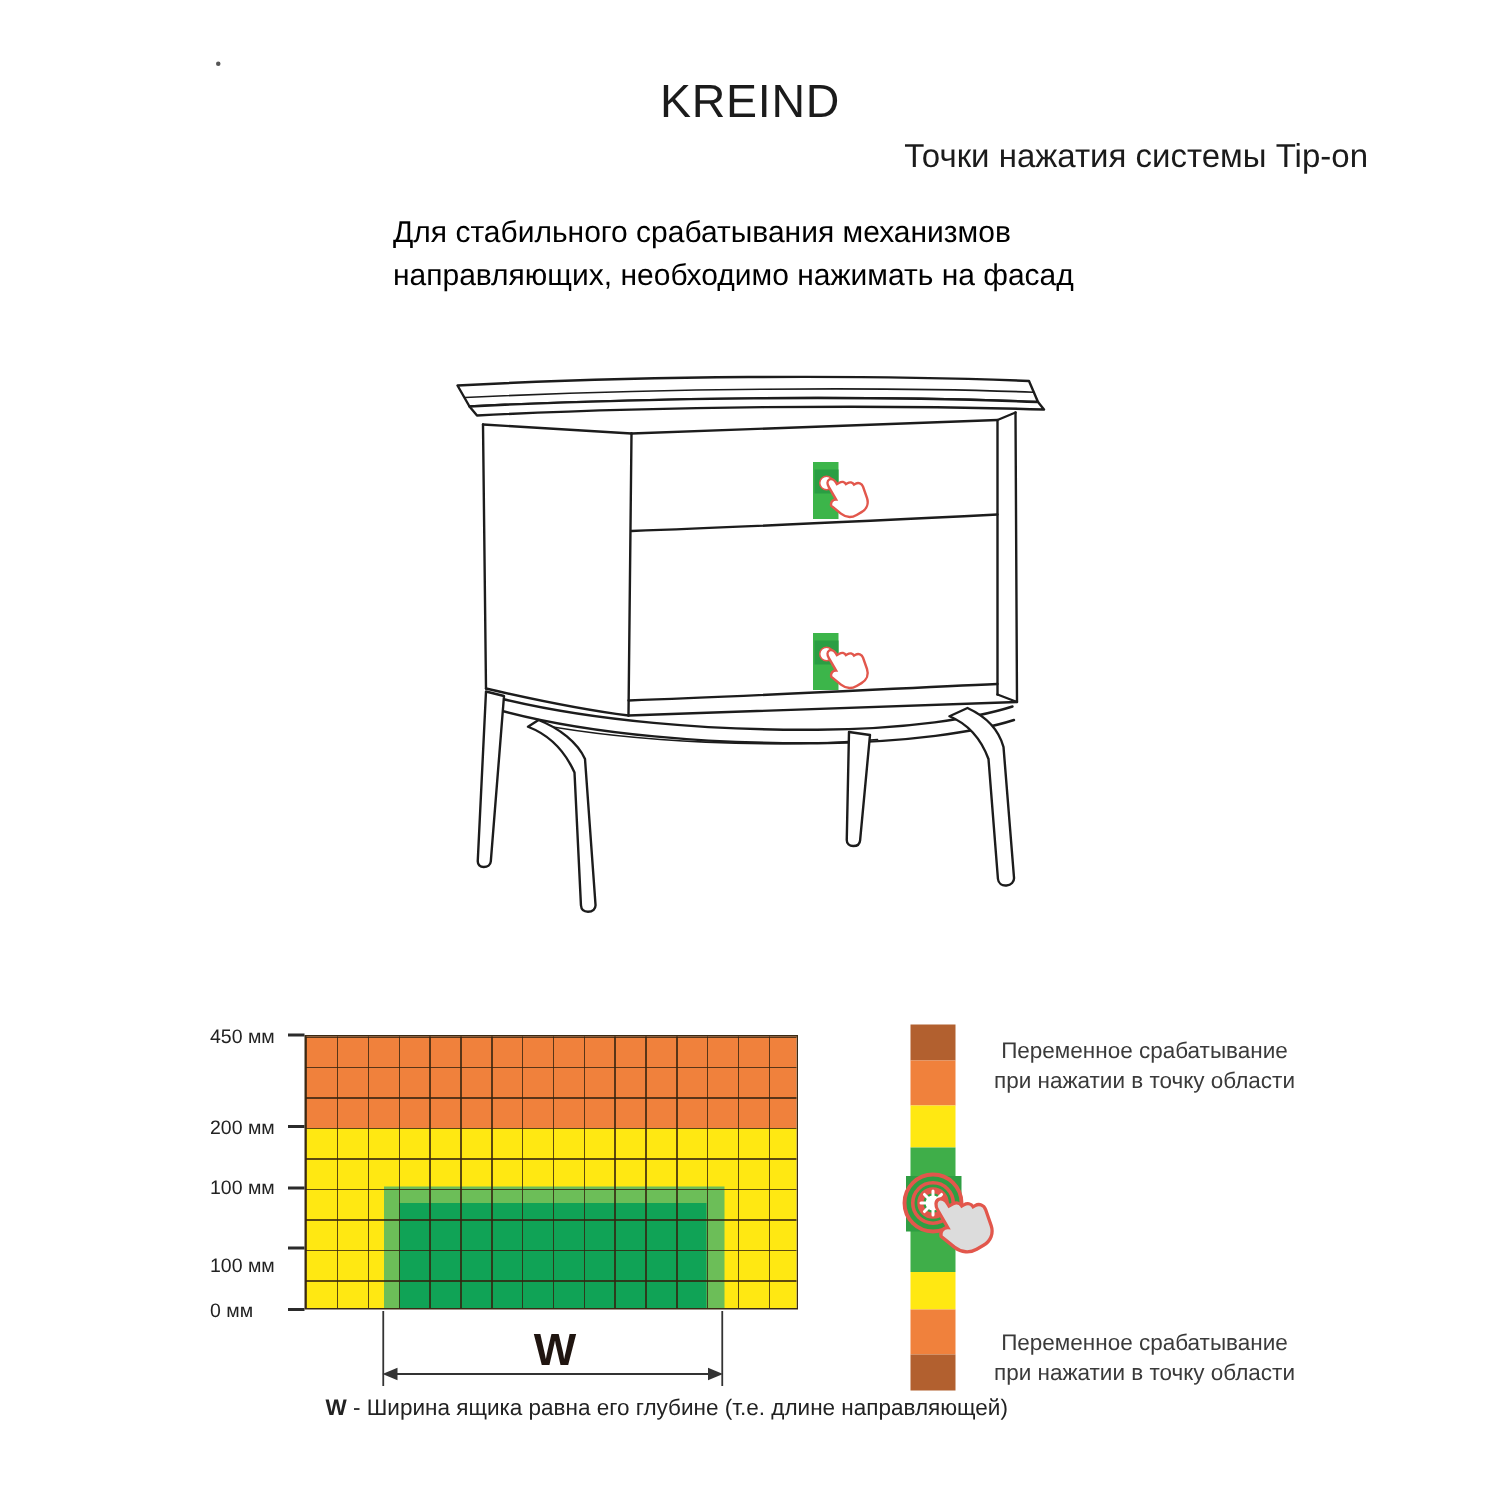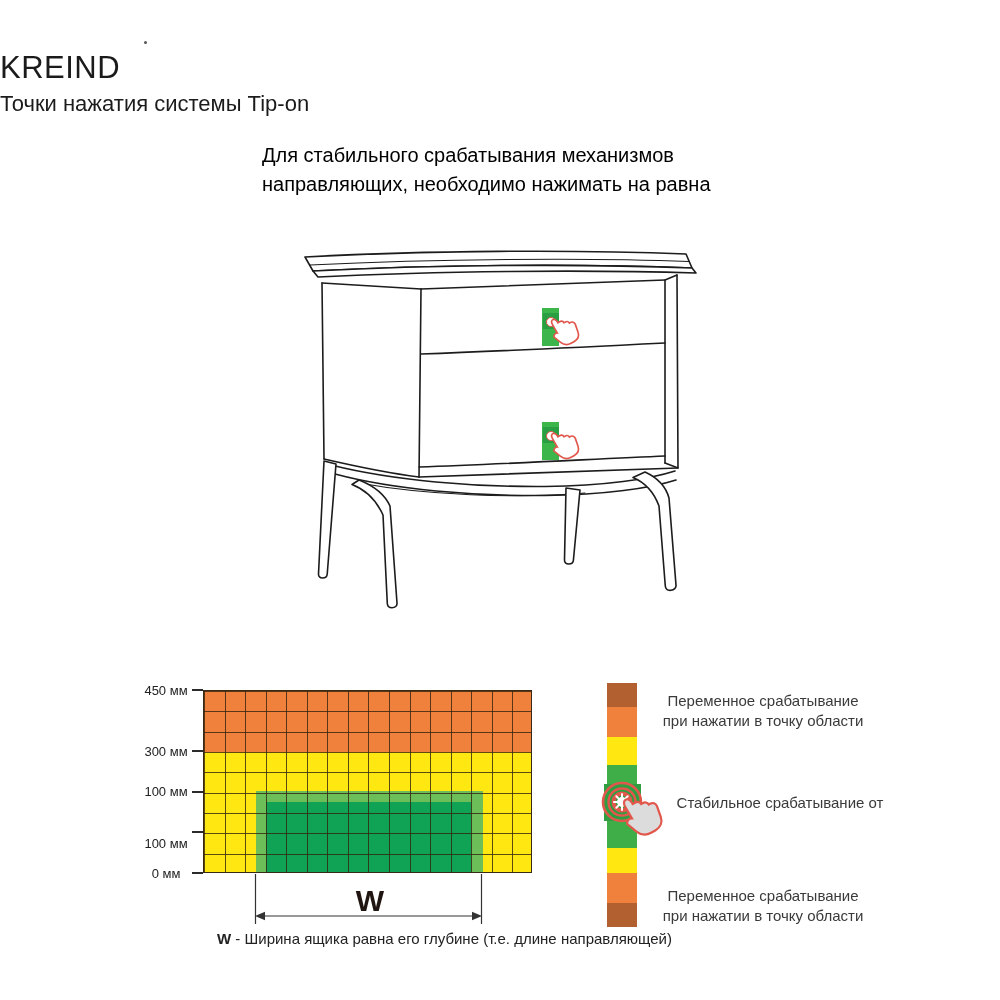--- a/index.html
+++ b/index.html
@@ -1,26 +1,26 @@
 <!DOCTYPE html>
 <html><head>
 <meta charset="utf-8">
 <style>
   html,body{margin:0;padding:0;background:#fff;}
   body{width:1000px;height:1000px;position:relative;font-family:"Liberation Sans",sans-serif;color:#1c1c1c;overflow:hidden;}
   .abs{position:absolute;}
 
   
-  .brand-title{left:0;top:50px;width:1000px;text-align:left;font-size:31px;letter-spacing:.5px;color:#1b1b1b;}
-  .subtitle{left:0;top:91px;width:912px;text-align:left;font-size:22px;color:#1b1b1b;}
+  .brand-title{left:0;top:50px;width:1000px;text-align:center;font-size:31px;letter-spacing:.5px;color:#1b1b1b;}
+  .subtitle{left:0;top:91px;width:912px;text-align:right;font-size:22px;color:#1b1b1b;}
   .intro{left:262px;top:141px;font-size:20px;line-height:29px;white-space:nowrap;color:#000000;}
   .stray-dot{left:144px;top:41px;width:3px;height:3px;background:#555;border-radius:50%;}
 
   
-  .ylabel{width:52px;text-align:center;font-size:13px;color:#222;}
+  .ylabel{width:52px;text-align:left;font-size:13px;color:#222;}
   .ytick{width:11px;height:2px;background:#2b2b2b;left:192px;}
   .grid{left:203px;top:690px;width:329px;height:183px;border:1px solid #3a2a14;box-sizing:border-box;}
   .zone{position:absolute;}
   .zone-orange{left:0;top:0;width:327px;height:61px;background:#f0813c;}
   .zone-yellow{left:0;top:61px;width:327px;height:120px;background:#ffe812;}
   .zone-lgreen{left:52px;top:100px;width:227px;height:81px;background:#6cbe58;}
   .zone-dgreen{left:62px;top:111px;width:205px;height:70px;background:#10a356;}
   .gridlines{position:absolute;left:0;top:0;width:327px;height:181px;
     background-image:
       repeating-linear-gradient(to right, rgba(52,34,14,.8) 0 1px, transparent 1px 20.5625px),
@@ -49,21 +49,21 @@
     </g>
   </defs>
 </svg>
 
 <div class="abs stray-dot"></div>
 
 <div class="abs brand-title">KREIND</div>
 <div class="abs subtitle">Точки нажатия системы Tip-on</div>
 <div class="abs intro">
   <div>Для стабильного срабатывания механизмов</div>
-  <div>направляющих, необходимо нажимать на равна</div>
+  <div>направляющих, необходимо нажимать на фасад</div>
 </div>
 
 <svg class="abs" style="left:255px;top:243px;" width="460" height="392" viewBox="0 0 460 392">
   <g fill="none" stroke="#1c1c1c" stroke-width="1.6" stroke-linecap="round" stroke-linejoin="round">
 
     <g>
       <path d="M50,14 C170,7.5 320,6.5 431,11 L437,25 C320,20.5 175,22 58,28 Z" fill="#fff"></path>
       <path d="M55,22 C180,16 330,14.5 434,18.5" stroke-width="1.1"></path>
       <path d="M58,28 C175,22 320,20.5 437,25 L441,30 C330,26.5 180,28 63,34 Z" fill="#fff"></path>
     </g>
@@ -104,21 +104,21 @@
   </g>
   <g>
     <rect x="287" y="179" width="17" height="38" fill="#3cb54a"></rect>
     <rect x="288" y="184" width="16" height="16" fill="#2a9e43"></rect>
     <circle cx="296" cy="193" r="4.5" fill="#fff" stroke="#e2574c" stroke-width="1"></circle>
     <use href="#tap-hand" transform="translate(296,193) rotate(-30) scale(0.75)" fill="#fff" stroke="#e2574c" stroke-width="2.2"></use>
   </g>
 </svg>
 
 <div class="abs ylabel" style="left:140px;top:683px;">450 мм</div>
-<div class="abs ylabel" style="left:140px;top:744px;">300 мм</div>
+<div class="abs ylabel" style="left:140px;top:744px;">200 мм</div>
 <div class="abs ylabel" style="left:140px;top:784px;">100 мм</div>
 <div class="abs ylabel" style="left:140px;top:836px;">100 мм</div>
 <div class="abs ylabel" style="left:140px;top:866px;">0 мм</div>
 <div class="abs ytick" style="top:689px;"></div>
 <div class="abs ytick" style="top:750px;"></div>
 <div class="abs ytick" style="top:791px;"></div>
 <div class="abs ytick" style="top:831px;"></div>
 <div class="abs ytick" style="top:872px;"></div>
 
 <div class="abs grid">
@@ -171,18 +171,17 @@
       <path d="M26.4,37.6 L24.3,39.7"></path>
   </g>
   <use href="#tap-hand" transform="translate(31,35) rotate(-30) scale(1.05)" fill="#dcdcdc" stroke="#e2574c" stroke-width="2.1"></use>
 </svg>
 
 <div class="abs legend-item li-1">
   <div>Переменное срабатывание</div>
   <div>при нажатии в точку области</div>
 </div>
 <div class="abs legend-item li-2">
-  <div>Стабильное срабатывание от</div>
 </div>
 <div class="abs legend-item li-3">
   <div>Переменное срабатывание</div>
   <div>при нажатии в точку области</div>
 </div>
 
 </body></html>

